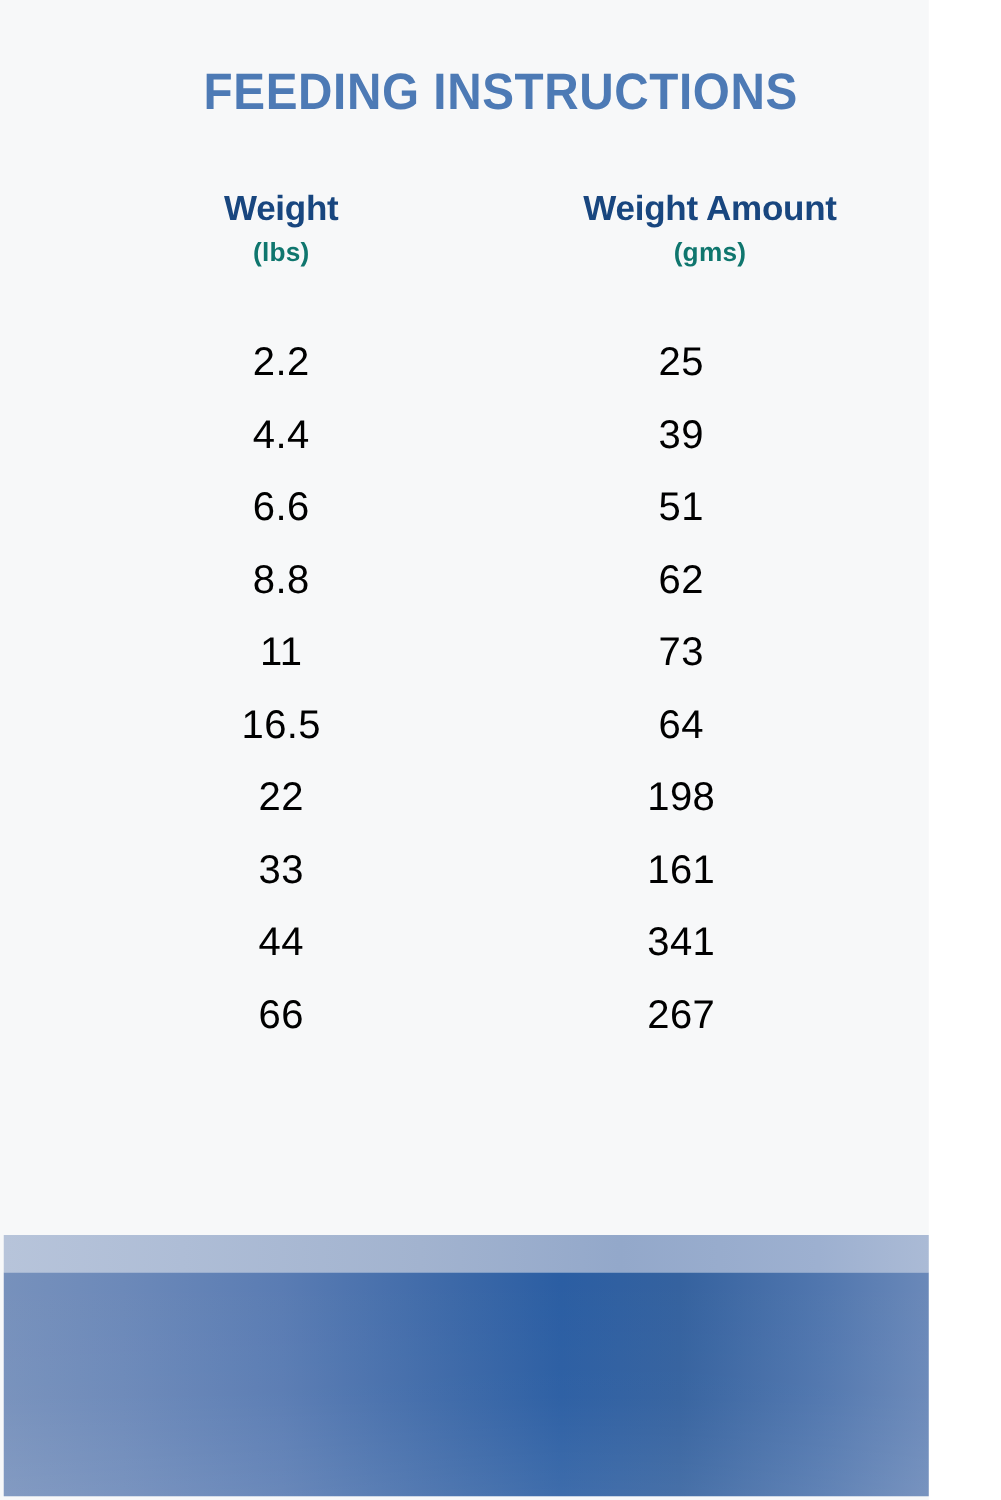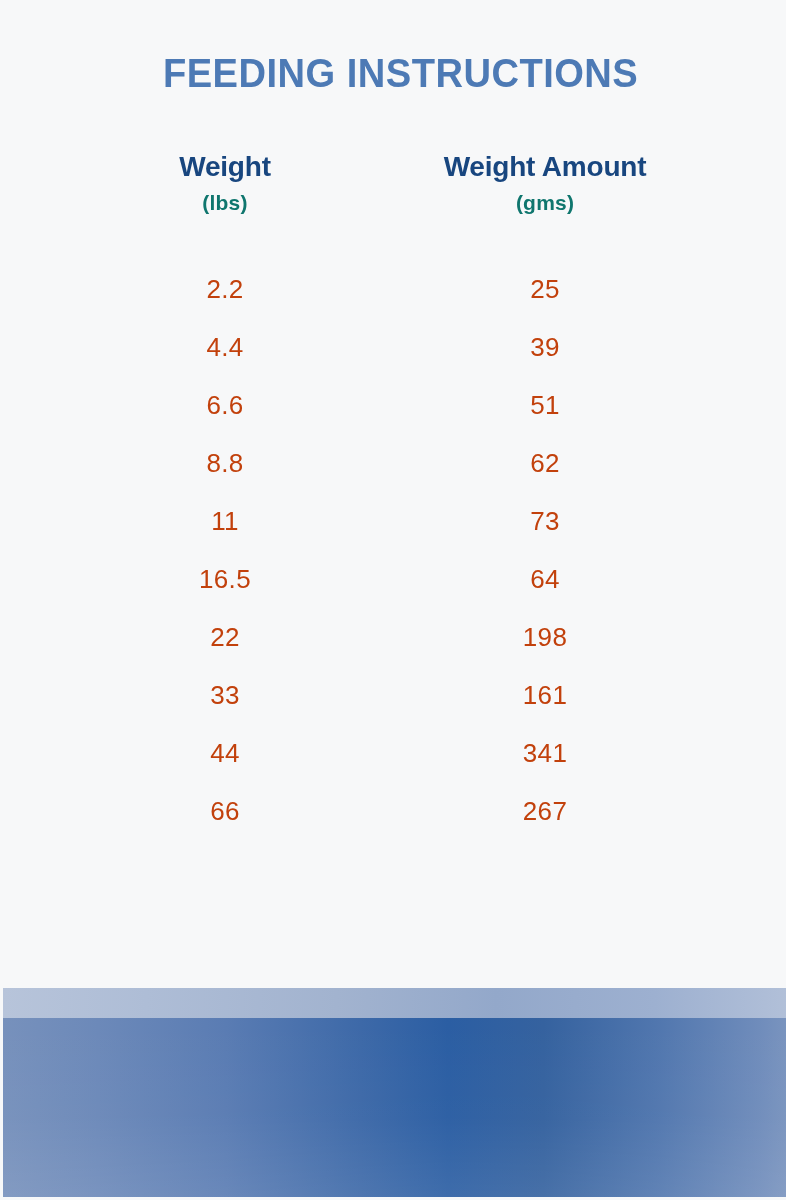--- a/index.html
+++ b/index.html
@@ -13,21 +13,20 @@
     font-family: "Liberation Sans", sans-serif;
     overflow: hidden;
   }
 
   .page {
     position: relative;
     width: 743px;
     height: 1200px;
     background: #f7f8f9;
     overflow: hidden;
-    padding-left: 43px;
   }
 
   
   .title-wrap {
     position: absolute;
     left: 0;
     top: 52px;
     width: 801px;
     text-align: center;
   }
@@ -48,20 +47,21 @@
   .table {
     position: absolute;
     left: 0;
     top: 150px;
     width: 801px;
   }
 
   .thead {
     display: flex;
     width: 801px;
+    gap: 23px;
   }
   .col-weight {
     width: 310px;
     margin-left: 70px;
     text-align: center;
   }
   .col-amount {
     width: 330px;
     text-align: center;
   }
@@ -85,23 +85,23 @@
   .tbody {
     margin-top: 42px;
   }
   .row {
     display: flex;
     width: 801px;
     height: 58px;
     align-items: center;
   }
   .cell {
-    font-size: 26px;
+    font-size: 32px;
     font-weight: normal;
-    color: #c2410c;
+    color: #000000;
     letter-spacing: 0.3px;
   }
 
   
   .band-light {
     position: absolute;
     left: 3px;
     top: 988px;
     width: 795px;
     height: 30px;

